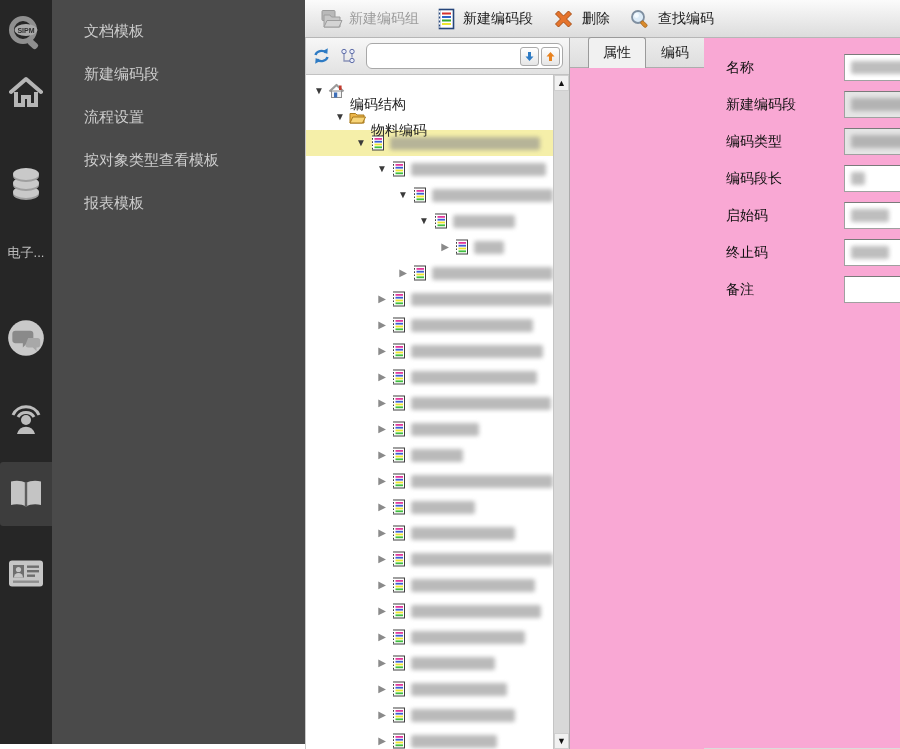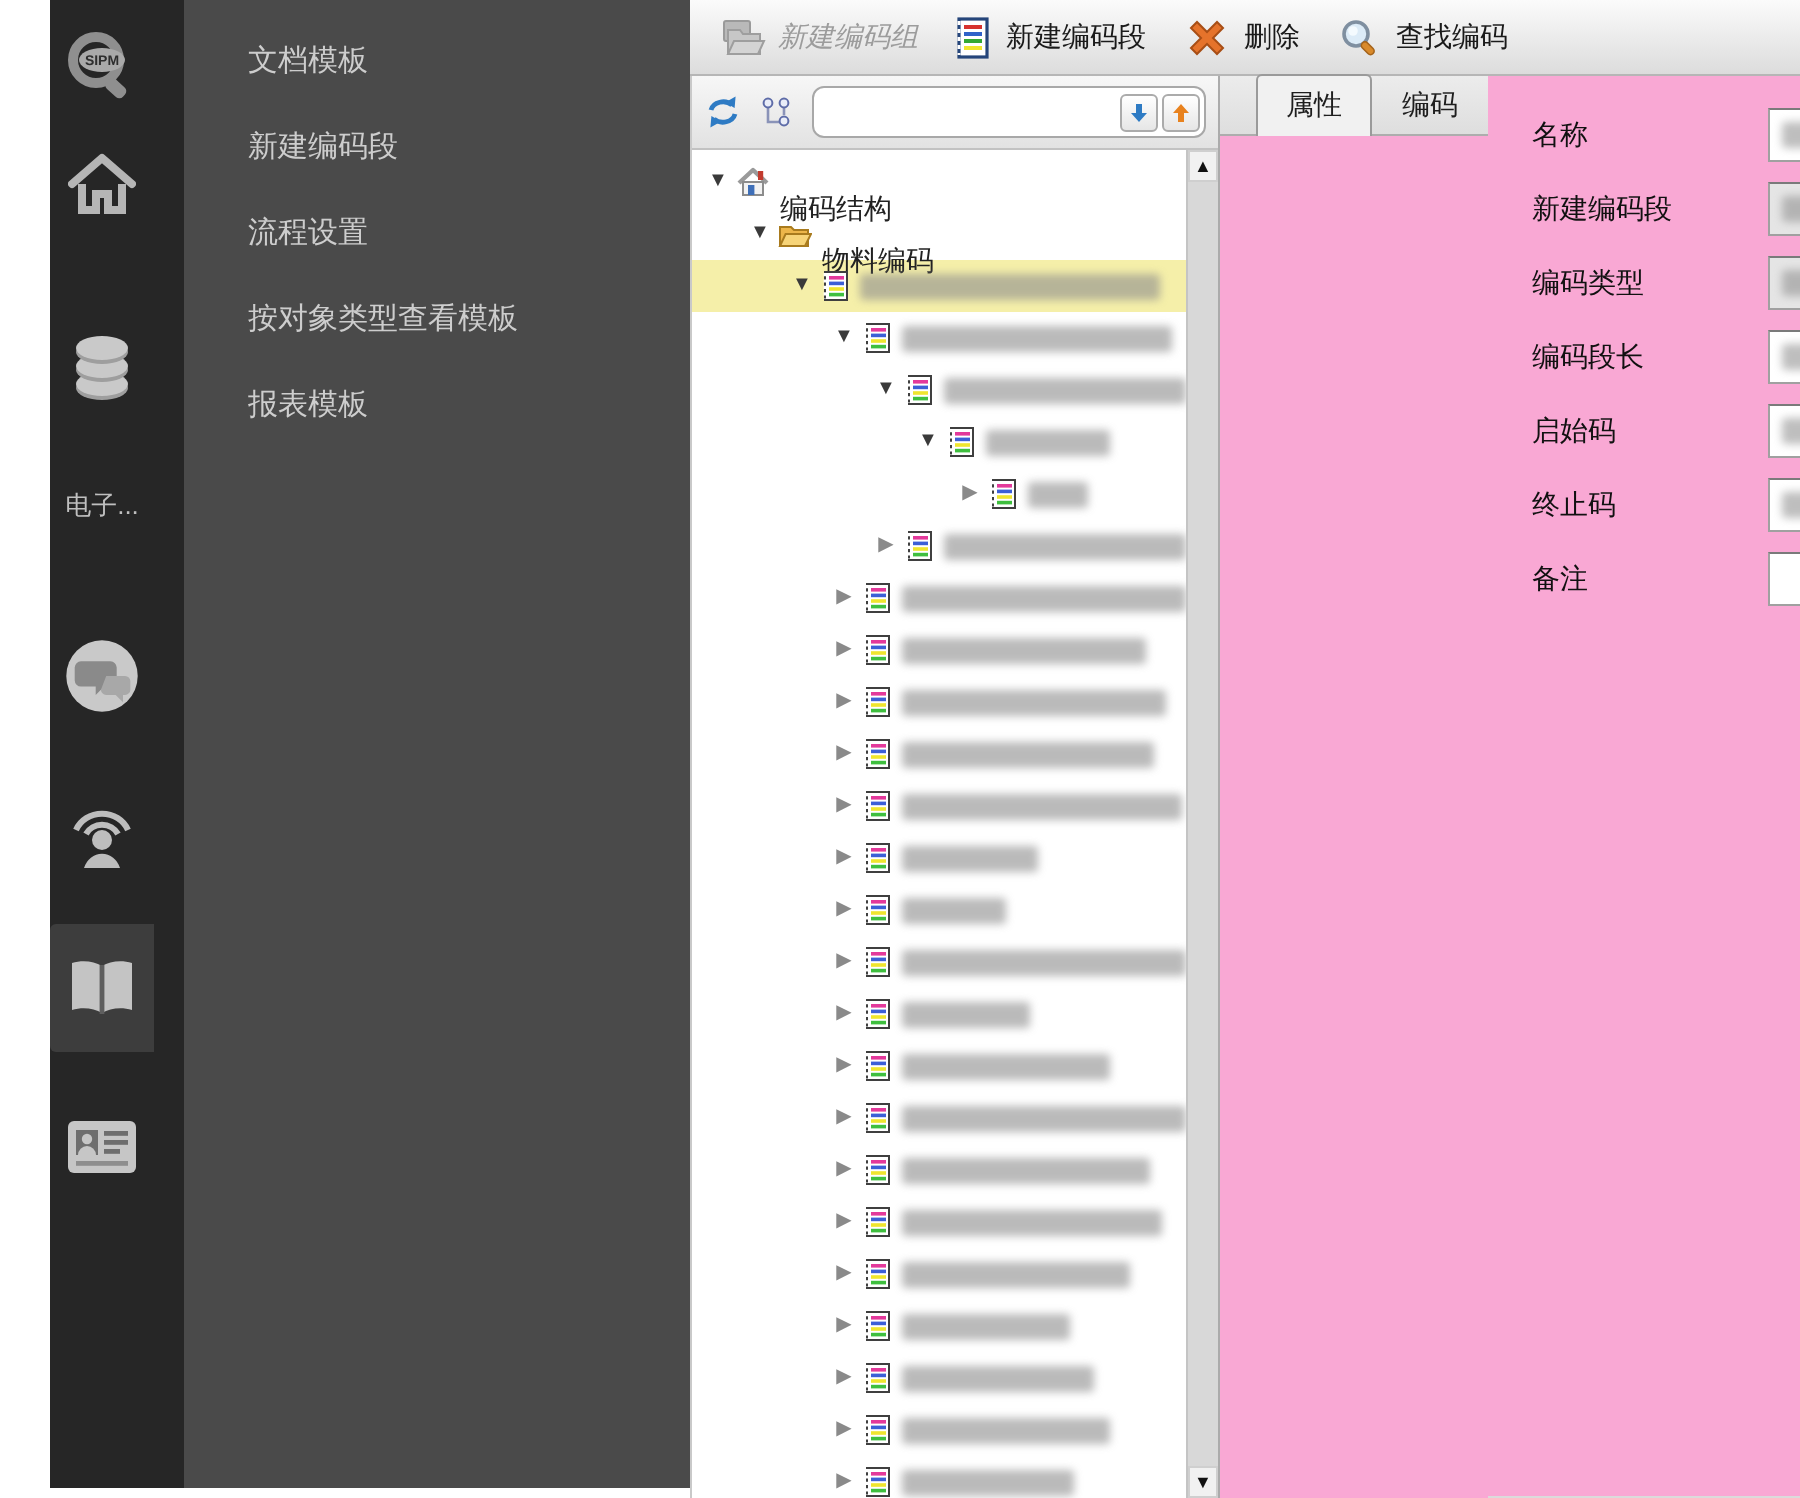--- a/index.html
+++ b/index.html
@@ -1,33 +1,33 @@
 <!DOCTYPE html>
 <html><head>
 <meta charset="utf-8">
 <style>
   html,body{margin:0;padding:0;background:#fff;}
   .app{position:relative;width:900px;height:749px;overflow:hidden;
        font-family:"Liberation Sans","DejaVu Sans",sans-serif;
        background:#fff;display:flex;}
   
-  .iconbar{position:relative;width:67px;height:744px;background:#262626;flex:none;margin-left:25px;}
+  .iconbar{position:relative;width:52px;height:744px;background:#262626;flex:none;}
   .slot{position:absolute;left:0;width:52px;display:flex;justify-content:center;align-items:center;}
   .slot.active-block{background:#3D3D3D;border-radius:3px 0 0 3px;}
   .ebook-label{color:#BFBFBF;font-size:13px;}
   
   .menubar{width:253px;height:744px;background:#4A4A4A;flex:none;padding-top:9px;box-sizing:border-box;}
   .menu-item{height:43px;line-height:43px;padding-left:32px;font-size:15px;color:#CDCDCD;cursor:default;white-space:nowrap;}
   .menu-item.active{color:#F2A63B;}
   
   .main{flex:1;display:flex;flex-direction:column;min-width:0;}
   .toolbar{height:37px;flex:none;background:linear-gradient(#FBFBFB,#DCDCDC);
            border-bottom:1px solid #B6B6B6;display:flex;align-items:center;padding-left:5px;}
   .tbtn{display:flex;align-items:center;gap:6px;padding:0 9px;height:30px;font-size:14px;color:#1A1A1A;}
-  .tbtn.disabled{color:#9C9C9C;font-style:italic;}
+  .tbtn.disabled{color:#9C9C9C;}
   .content{flex:1;display:flex;min-height:0;}
   
   .tree-panel{width:265px;flex:none;display:flex;flex-direction:column;background:#fff;
               border-left:1px solid #C9C9C9;border-right:1px solid #ABABAB;box-sizing:border-box;}
   .tree-toolbar{height:36px;flex:none;background:linear-gradient(#F7F7F7,#E2E2E2);
                 border-bottom:1px solid #C2C2C2;display:flex;align-items:center;padding:0 6px;gap:9px;}
   .search-box{flex:1;height:24px;border:1px solid #A8A8A8;border-radius:6px;background:#fff;
               display:flex;align-items:center;padding:0 2px 0 6px;min-width:0;}
   .search-input{flex:1;border:none;outline:none;font-size:12px;min-width:0;background:transparent;}
   .sbtn{width:17px;height:17px;flex:none;border:1px solid #ABABAB;border-radius:3px;

